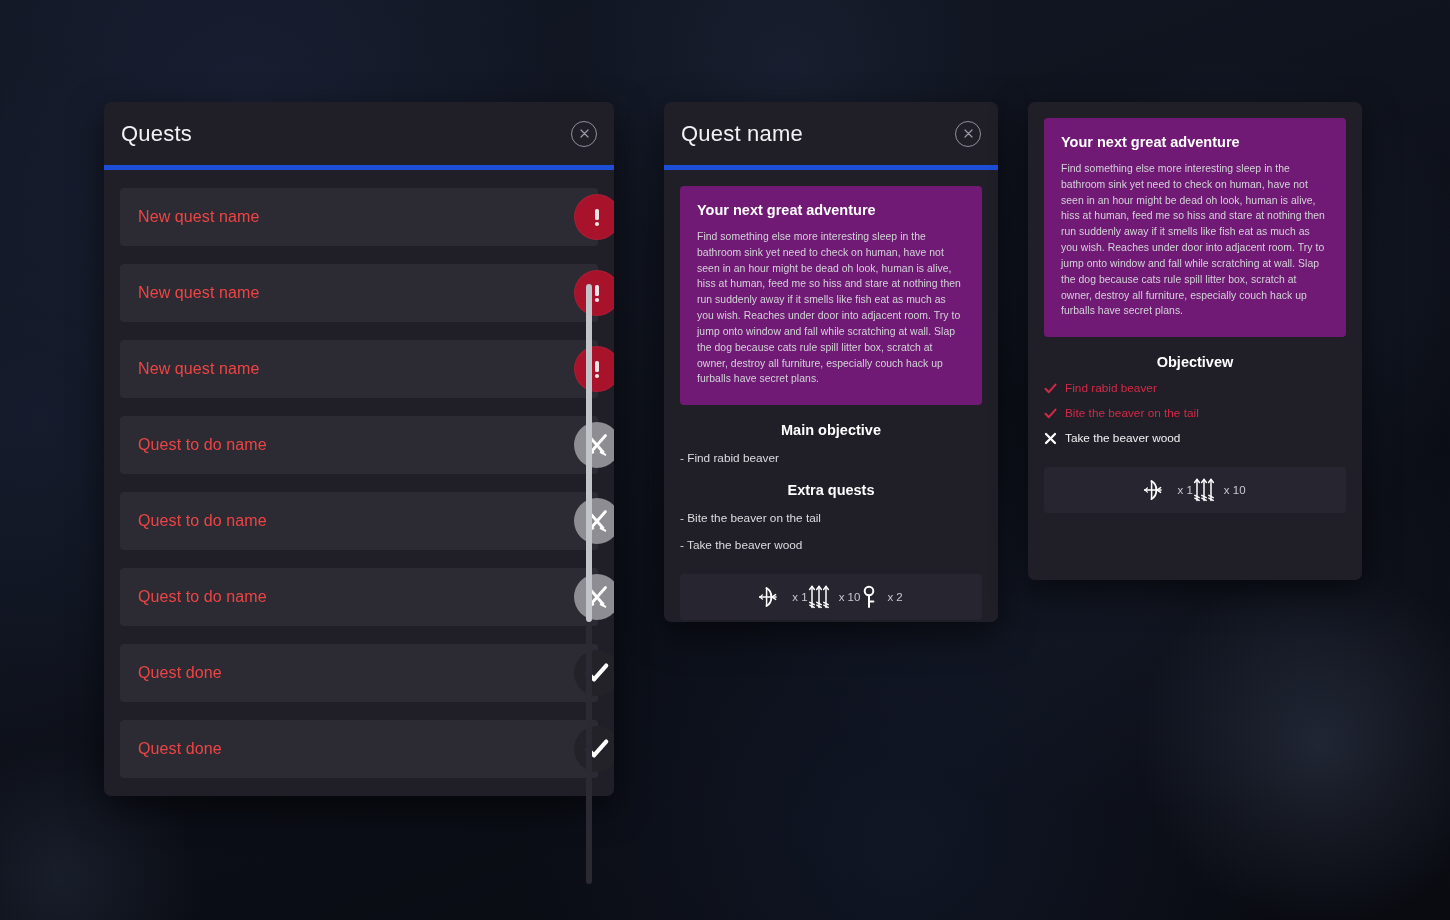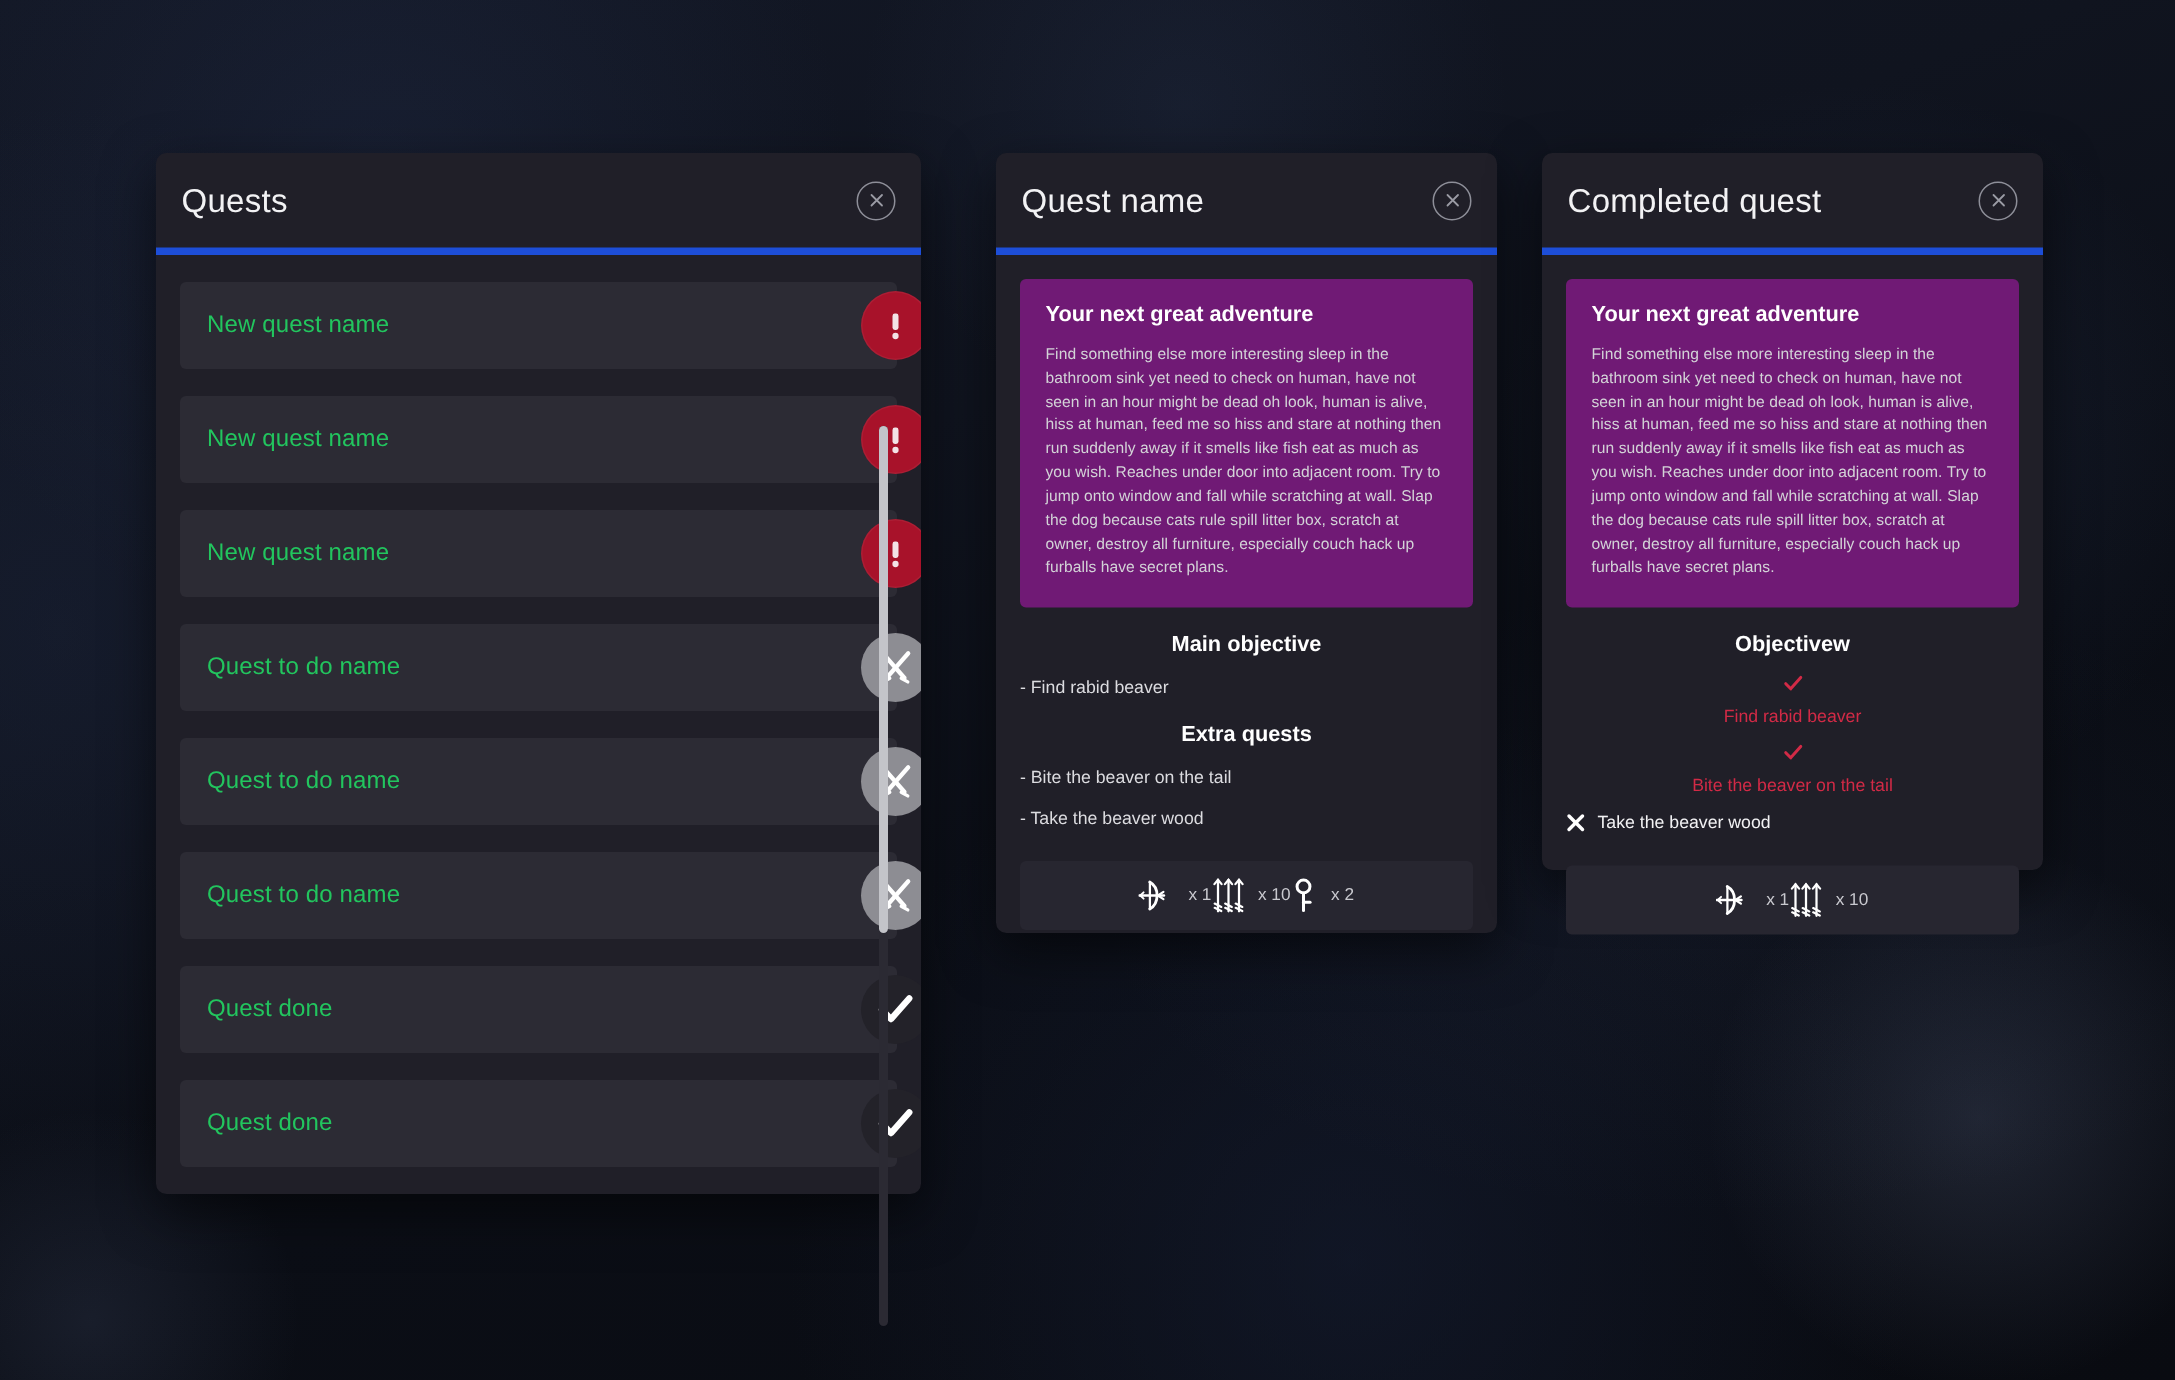--- a/index.html
+++ b/index.html
@@ -88,21 +88,21 @@
     height: 58px;
     background: #2c2b34;
     border-radius: 4px;
     display: flex;
     align-items: center;
     margin-bottom: 18px;
     padding: 0 0 0 18px;
     cursor: pointer;
   }
   .quest-row-label {
-    color: #22c55e;
+    color: #ef4444;
     font-size: 16px;
     letter-spacing: 0.1px;
   }
   .quest-badge {
     position: absolute;
     right: -22px;
     top: 50%;
     transform: translateY(-50%);
     width: 46px;
     height: 46px;
@@ -171,21 +171,21 @@
     font-size: 11.8px;
     margin-top: 13px;
   }
   .obj-check {
     display: flex;
     align-items: center;
     gap: 8px;
     margin-top: 11px;
     font-size: 11.8px;
   }
-  .obj-check.completed { color: #d22a46; flex-direction: column; }
+  .obj-check.completed { color: #d22a46; }
   .obj-check.pending   { color: #f2f2f4; }
   .obj-check svg { flex: none; }
 
   
   .rewards {
     margin: 22px 0 0 0;
     background: #272630;
     border-radius: 4px;
     height: 46px;
     display: flex;
@@ -374,28 +374,20 @@
             <path d="M9 10.3 L9 22" stroke="#ffffff" stroke-width="2" stroke-linecap="round"></path>
             <path d="M9 16.5 L13.4 16.5" stroke="#ffffff" stroke-width="2" stroke-linecap="round"></path>
           </svg>
           <span class="reward-count">x 2</span>
         </div>
       </div>
   </div>
 </div>
 
 <div class="panel" id="completed-quest-panel">
-  <div class="panel-head">
-    <div class="panel-title">Completed quest</div>
-    <div class="close-btn">
-      <svg width="9" height="9" viewBox="0 0 9 9">
-        <path d="M1 1 L8 8 M8 1 L1 8" stroke="#9a9ba4" stroke-width="1.2" stroke-linecap="round" fill="none"></path>
-      </svg>
-    </div>
-  </div>
   <div class="detail-body">
     <div class="desc-box">
       <div class="desc-title">Your next great adventure</div>
       <div class="desc-text">Find something else more interesting sleep in the bathroom sink yet need to check on human, have not seen in an hour might be dead oh look, human is alive, hiss at human, feed me so hiss and stare at nothing then run suddenly away if it smells like fish eat as much as you wish. Reaches under door into adjacent room. Try to jump onto window and fall while scratching at wall. Slap the dog because cats rule spill litter box, scratch at owner, destroy all furniture, especially couch hack up furballs have secret plans.</div>
     </div>
     <div class="section-title">Objectivew</div>
     <div id="completed-objectives">
         <div class="obj-check completed">
           <svg width="13" height="13" viewBox="0 0 13 13">
             <path d="M1.5 6.8 L4.8 10.2 L11.5 2.6" stroke="#d22a46" stroke-width="2" stroke-linecap="round" stroke-linejoin="round" fill="none"></path>

